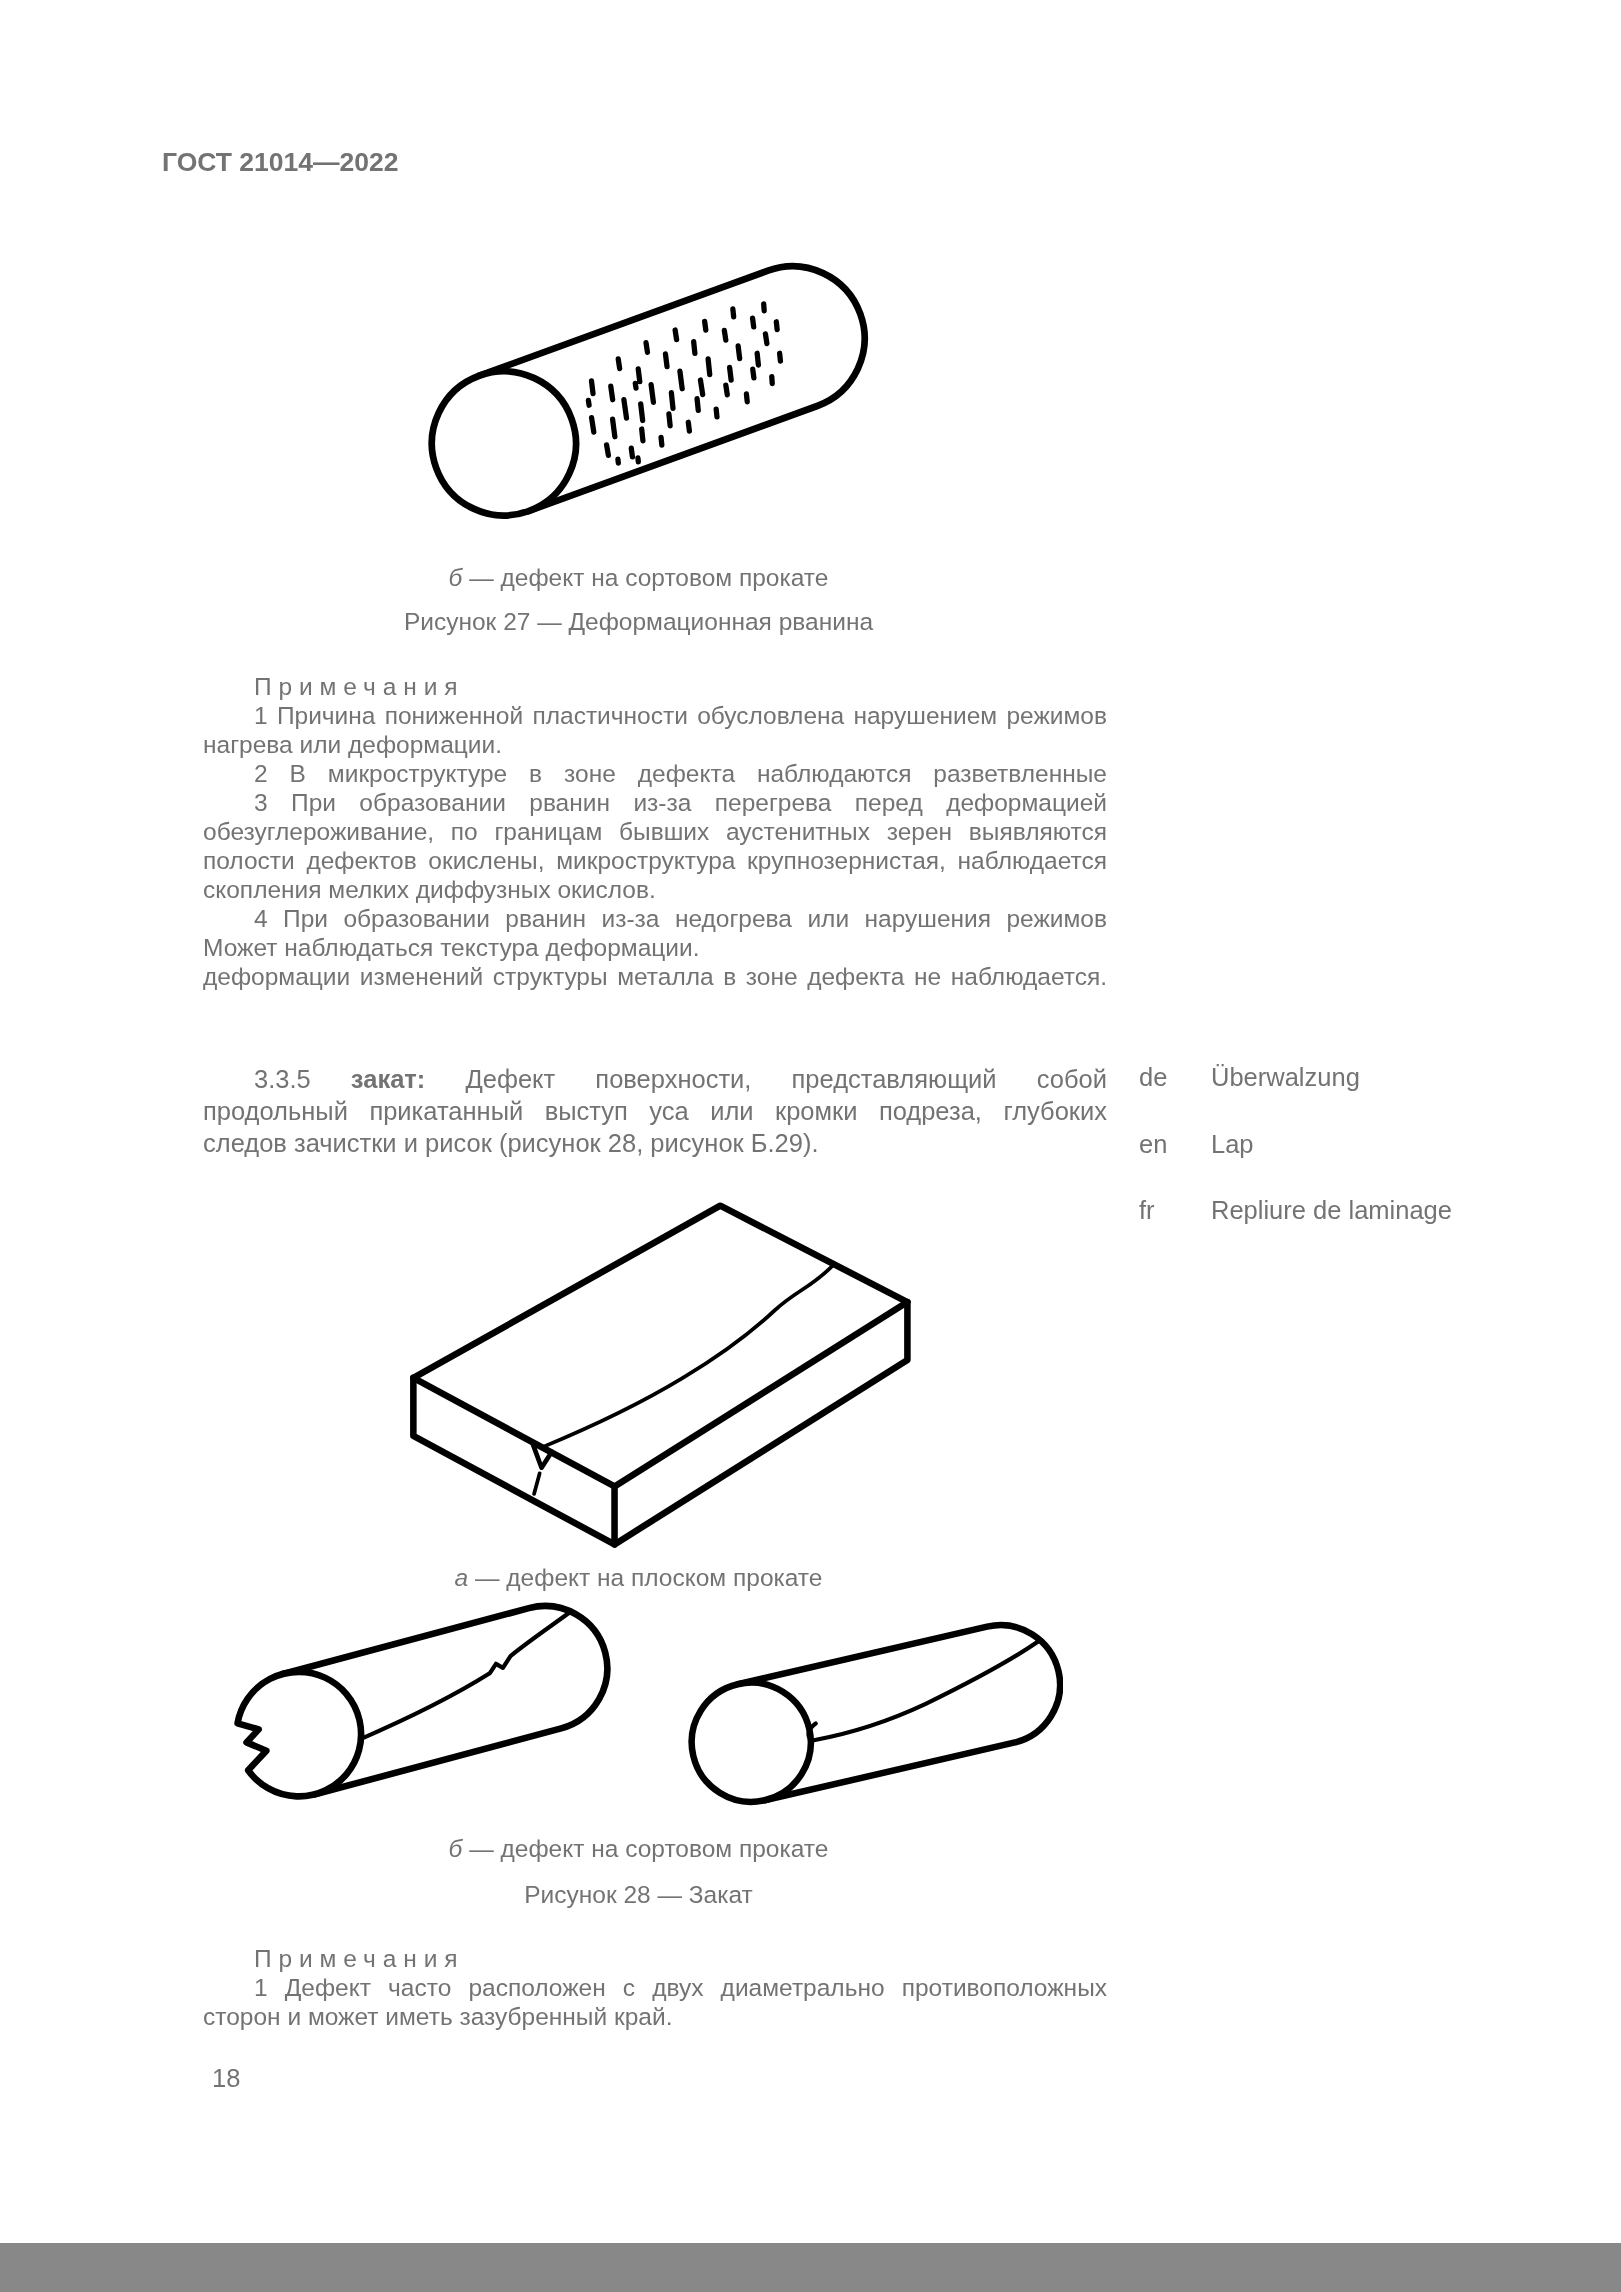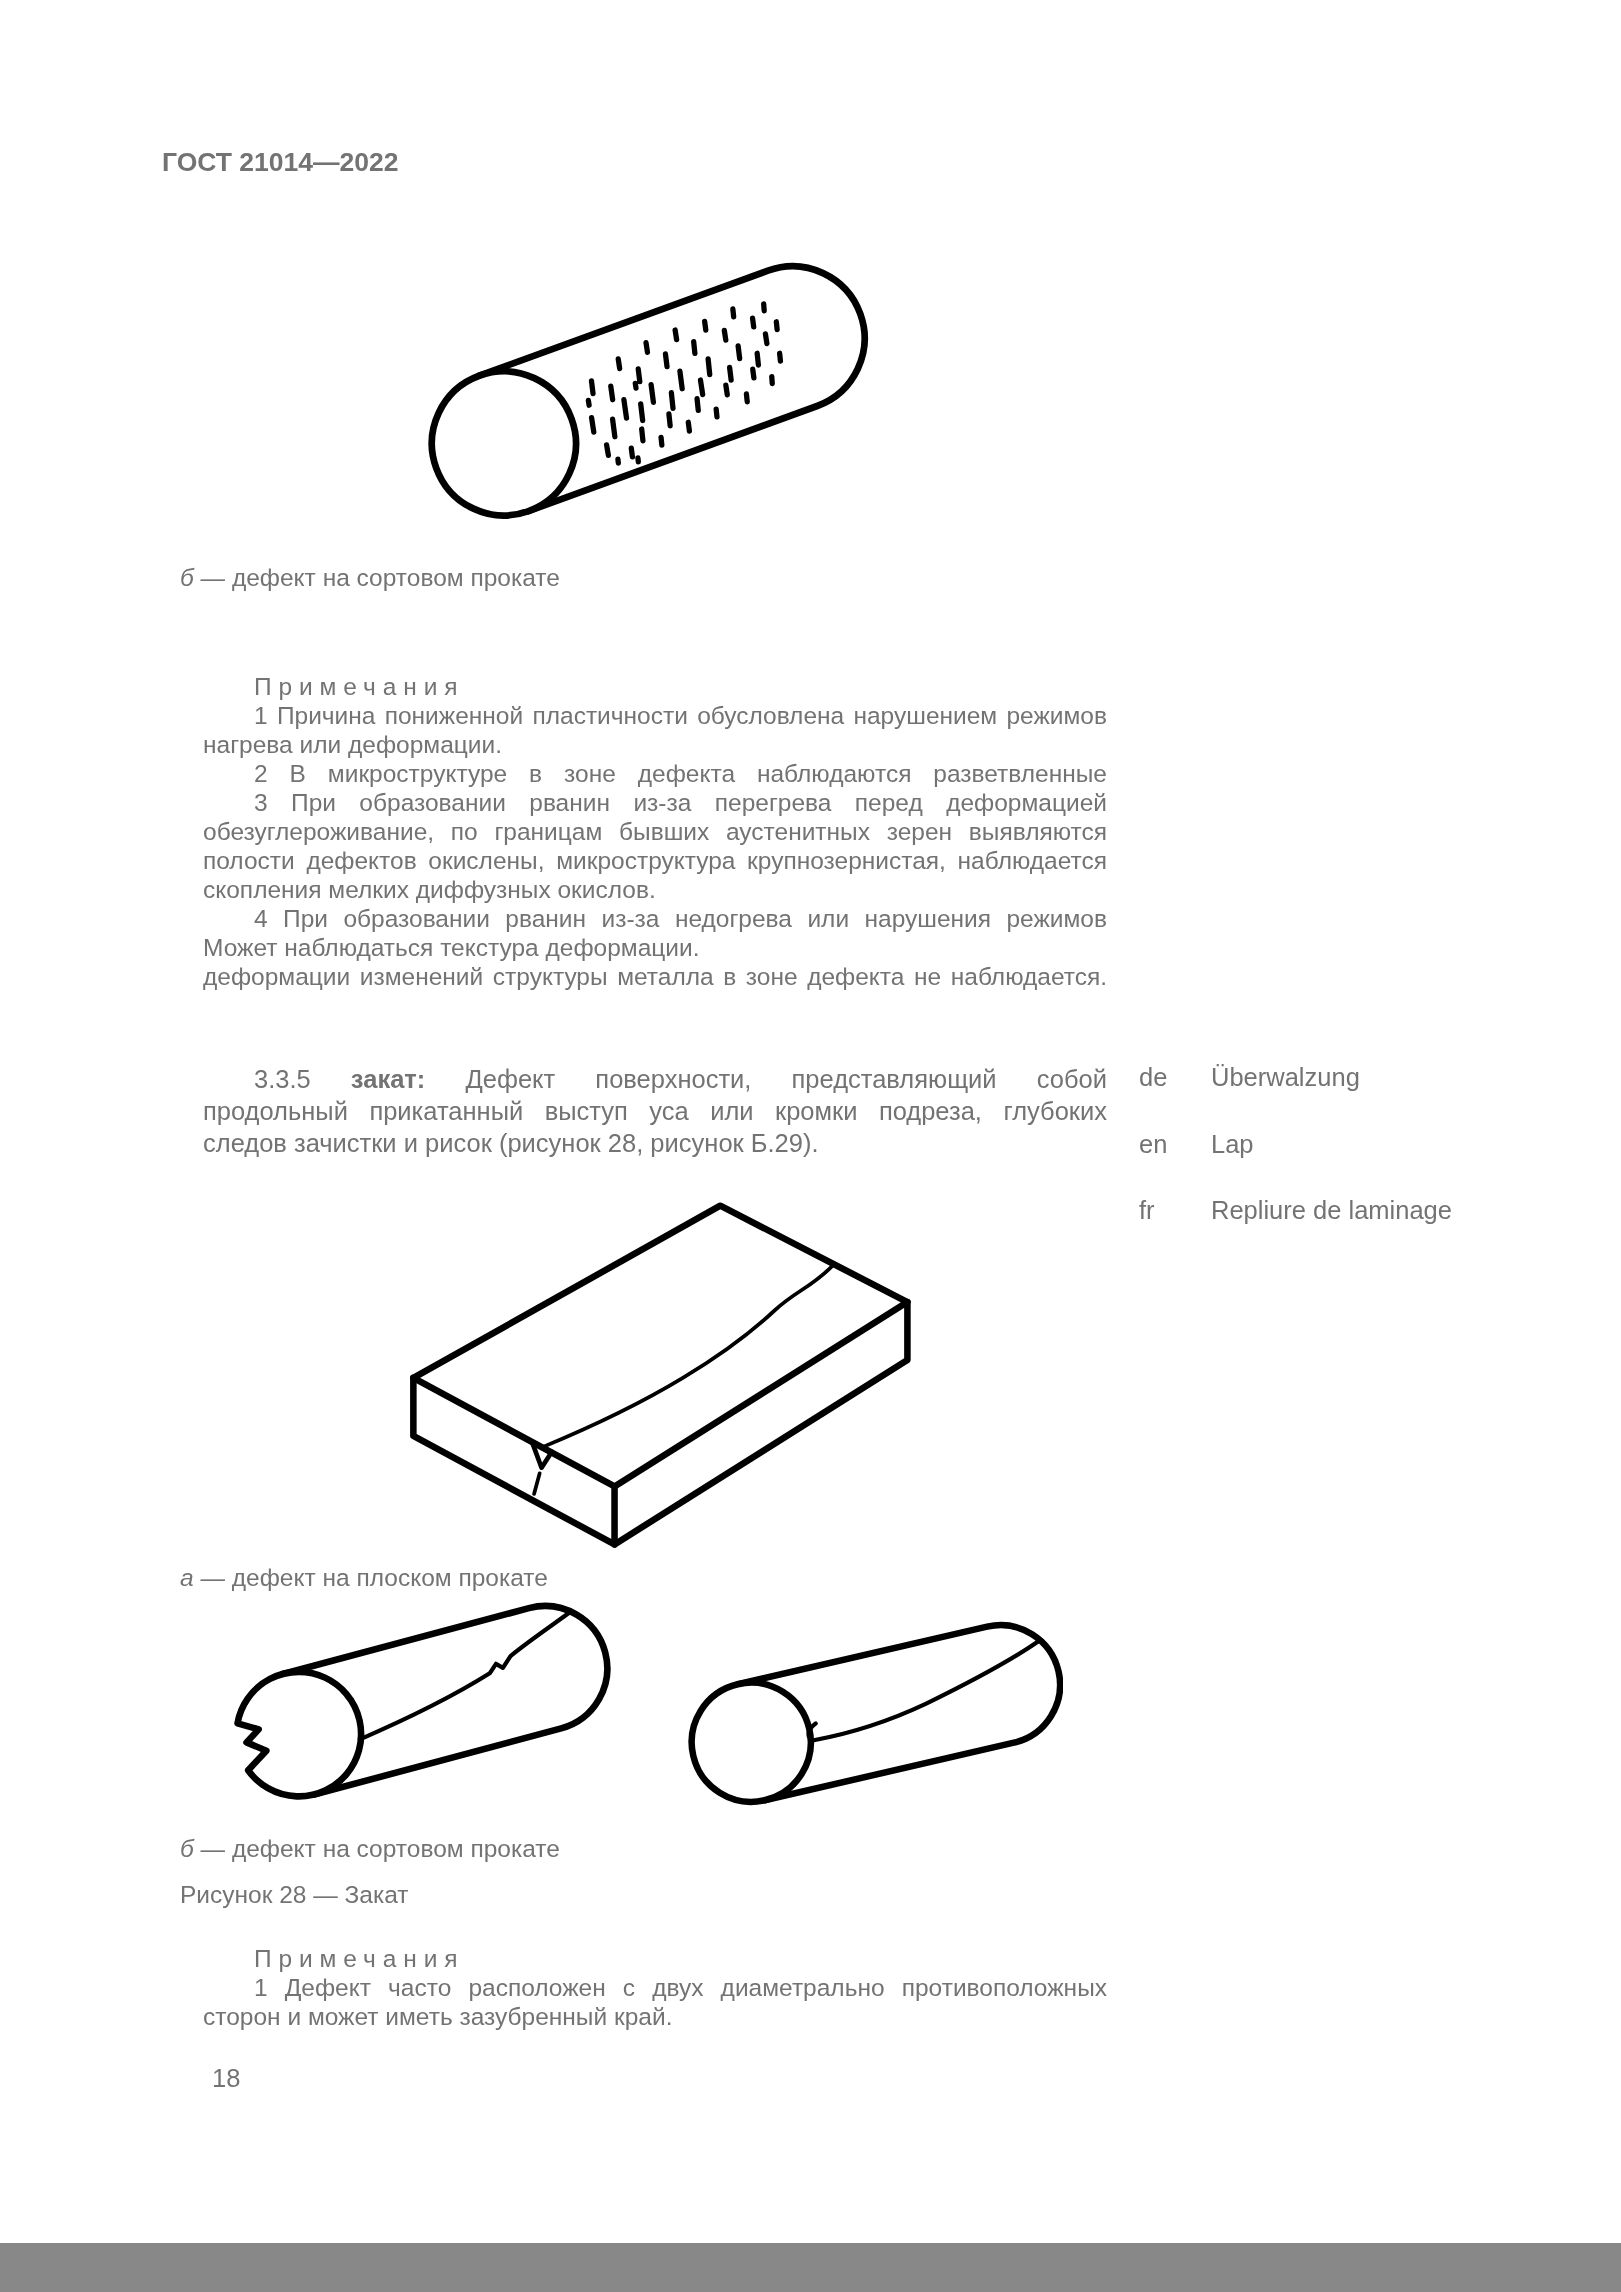--- a/index.html
+++ b/index.html
@@ -4,21 +4,21 @@
 <style>
   html,body{margin:0;padding:0;background:#888;}
   .page{
     position:relative;width:1621px;height:2243px;background:#ffffff;
     font-family:"Liberation Sans",sans-serif;color:#737373;overflow:hidden;
   }
   .abs{position:absolute;}
   .hdr{left:162px;top:147px;font-size:26.5px;font-weight:bold;}
   
   .col{left:203px;width:904px;}
-  .cap-wrap{left:180px;width:941px;text-align:left;font-size:24.5px;height:29px;}
+  .cap-wrap{left:168px;width:941px;text-align:center;font-size:24.5px;height:29px;}
   .cap-wrap i{font-style:italic;}
   .notes{font-size:24.5px;line-height:29px;}
   .note-heading{letter-spacing:6.9px;padding-left:51px;height:29px;}
   .jline{text-align:justify;overflow:hidden;}
   .notes .jline{height:29px;}
   .mainpara{font-size:25.5px;line-height:32px;}
   .mainpara .jline{height:32px;}
   .jline:not(.last)::after{content:"";display:inline-block;width:100%;height:0;}
   .pind{text-indent:51px;}
   .trans-row{left:1139px;font-size:25.5px;height:31px;width:412px;}
@@ -46,20 +46,21 @@
                M368,156 l-2,9 M375,176 l-2,10 M382,200 l-2,8 M384,146 l-2,7 M390,168 l-2,8
                M178,178 l-1,5 M186,246 l-1,4 M230,178 l-1,5 M206,252 l-1,4"></path>
       <circle cx="80" cy="190" r="75" fill="#fff" stroke-width="7"></circle>
     </g>
   </svg>
 
   <div class="abs cap-wrap" style="top:564px">
     <i>б</i>
     <span>— дефект на сортовом прокате</span>
   </div>
+  <div class="abs cap-wrap" style="top:608px">Рисунок 27 — Деформационная рванина</div>
 
   <div class="abs col notes" style="top:672px">
     <div class="note-heading">Примечания</div>
     <div>
         <div class="jline pind">1 Причина пониженной пластичности обусловлена нарушением режимов</div>
         <div class="jline last">нагрева или деформации.</div>
       </div>
     <div>
         <div class="jline pind">2 В микроструктуре в зоне дефекта наблюдаются разветвленные</div>
       </div>

